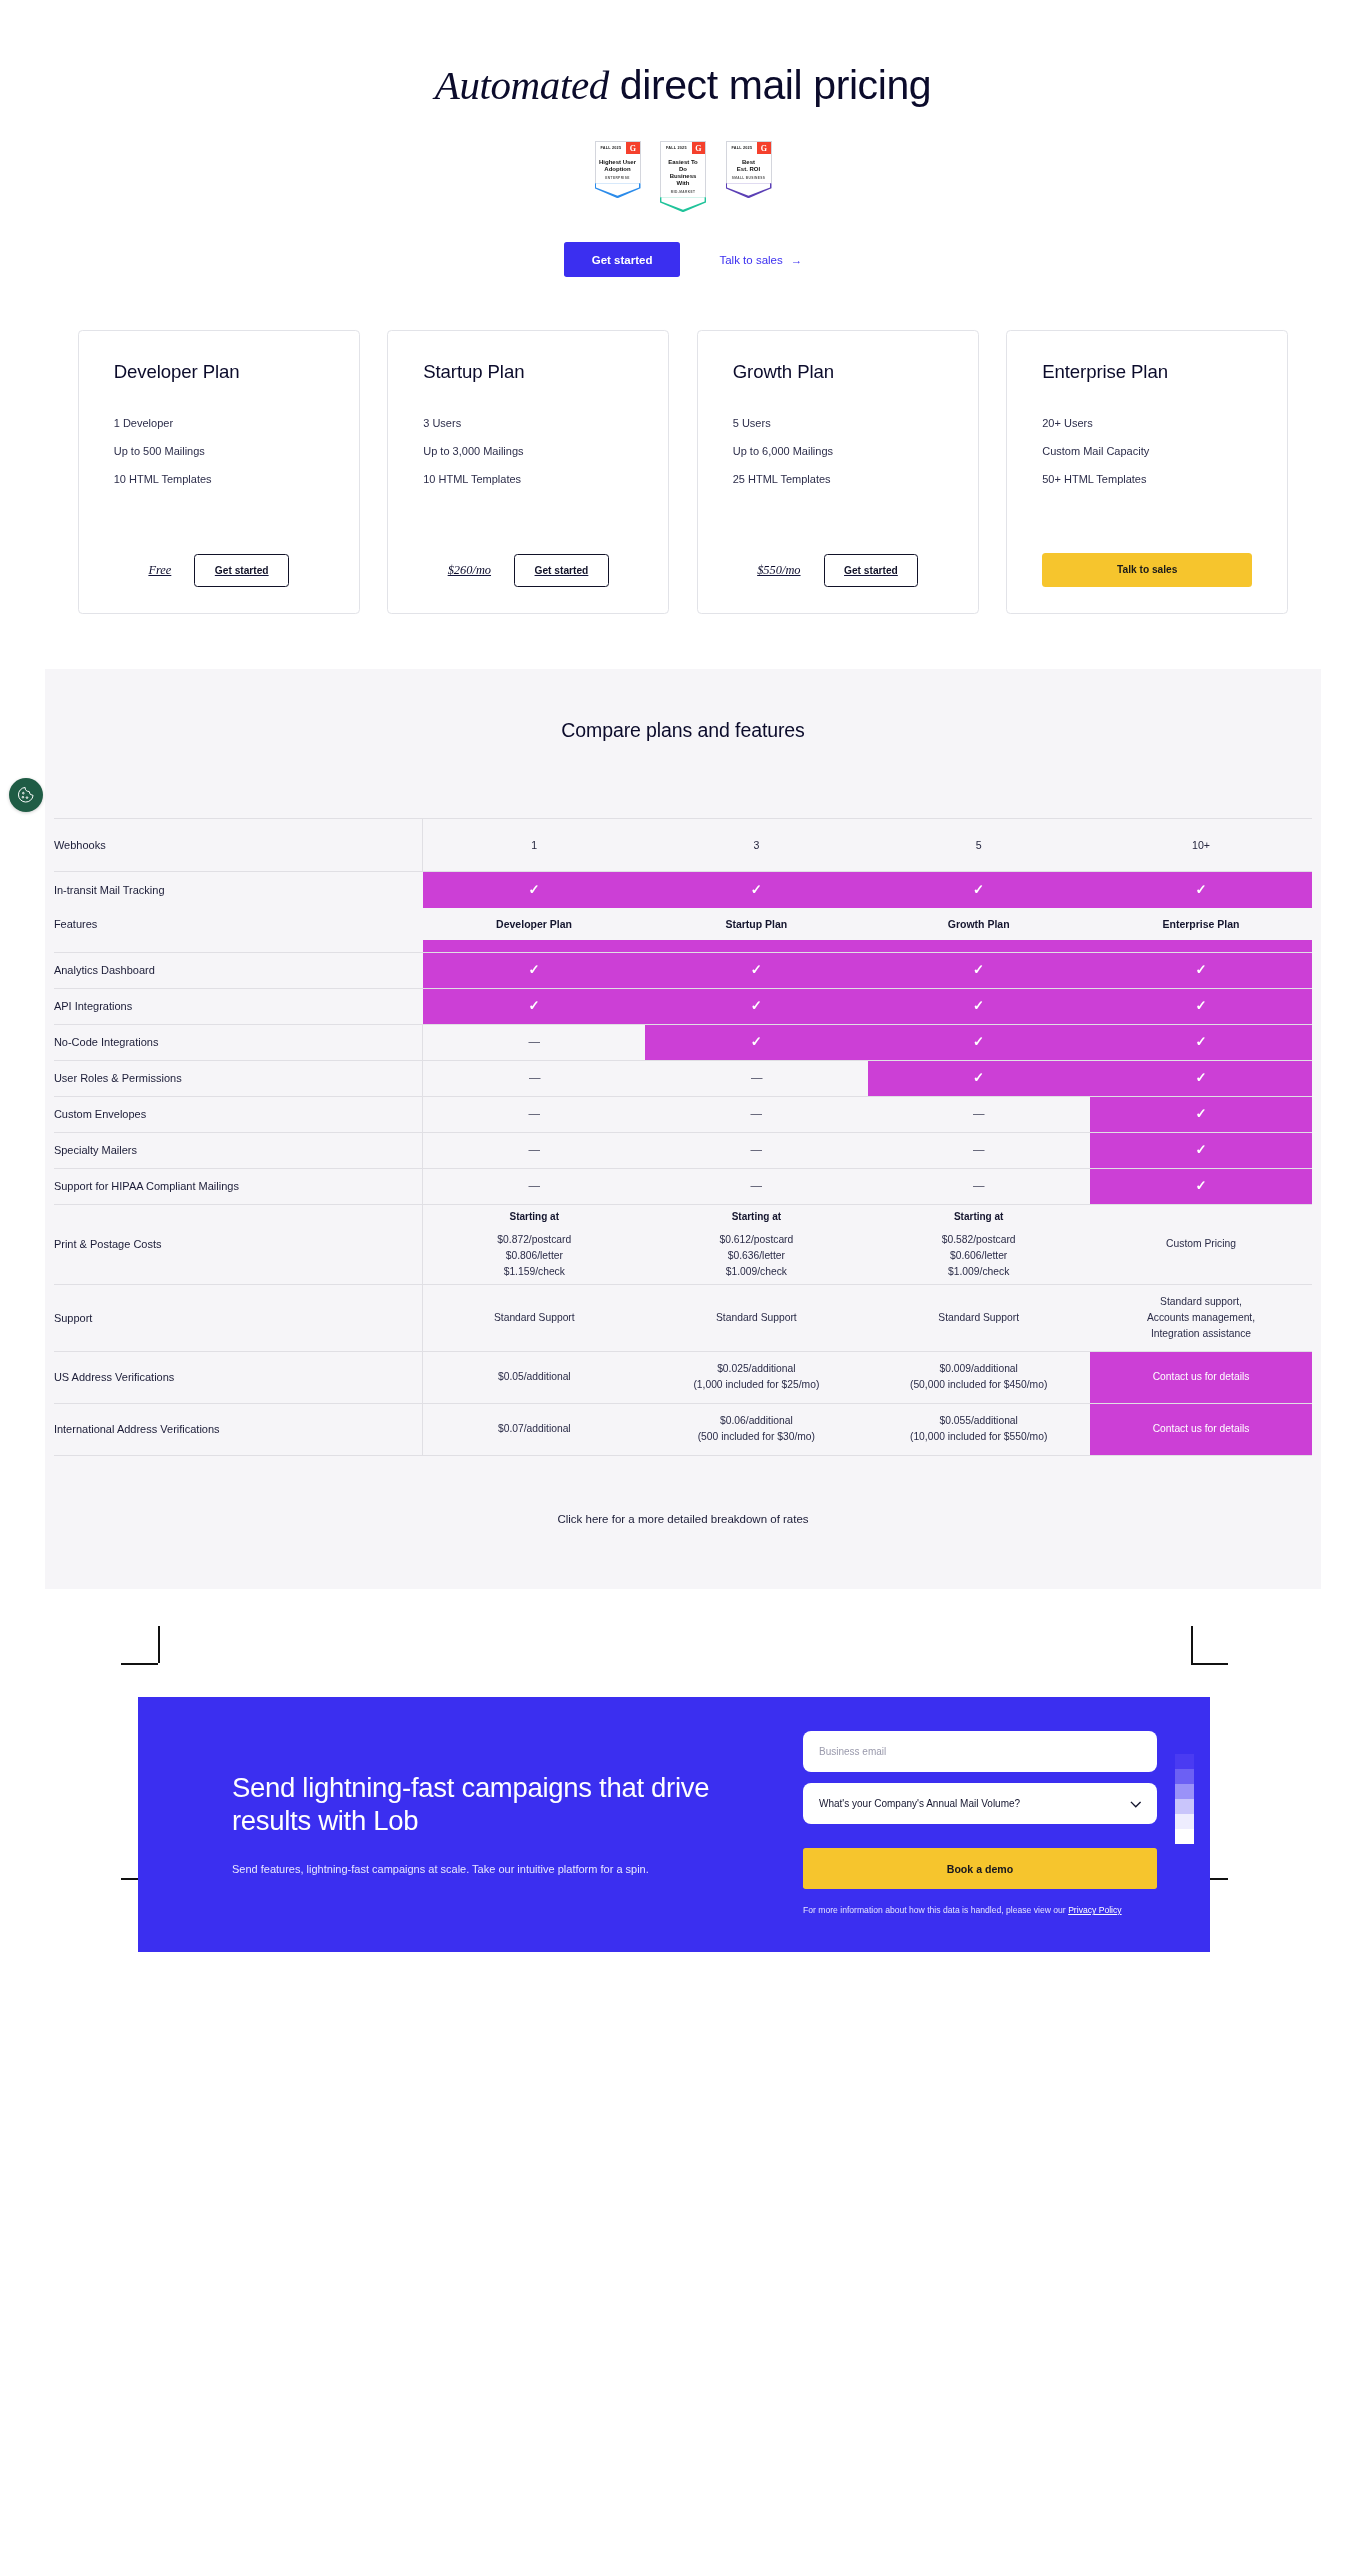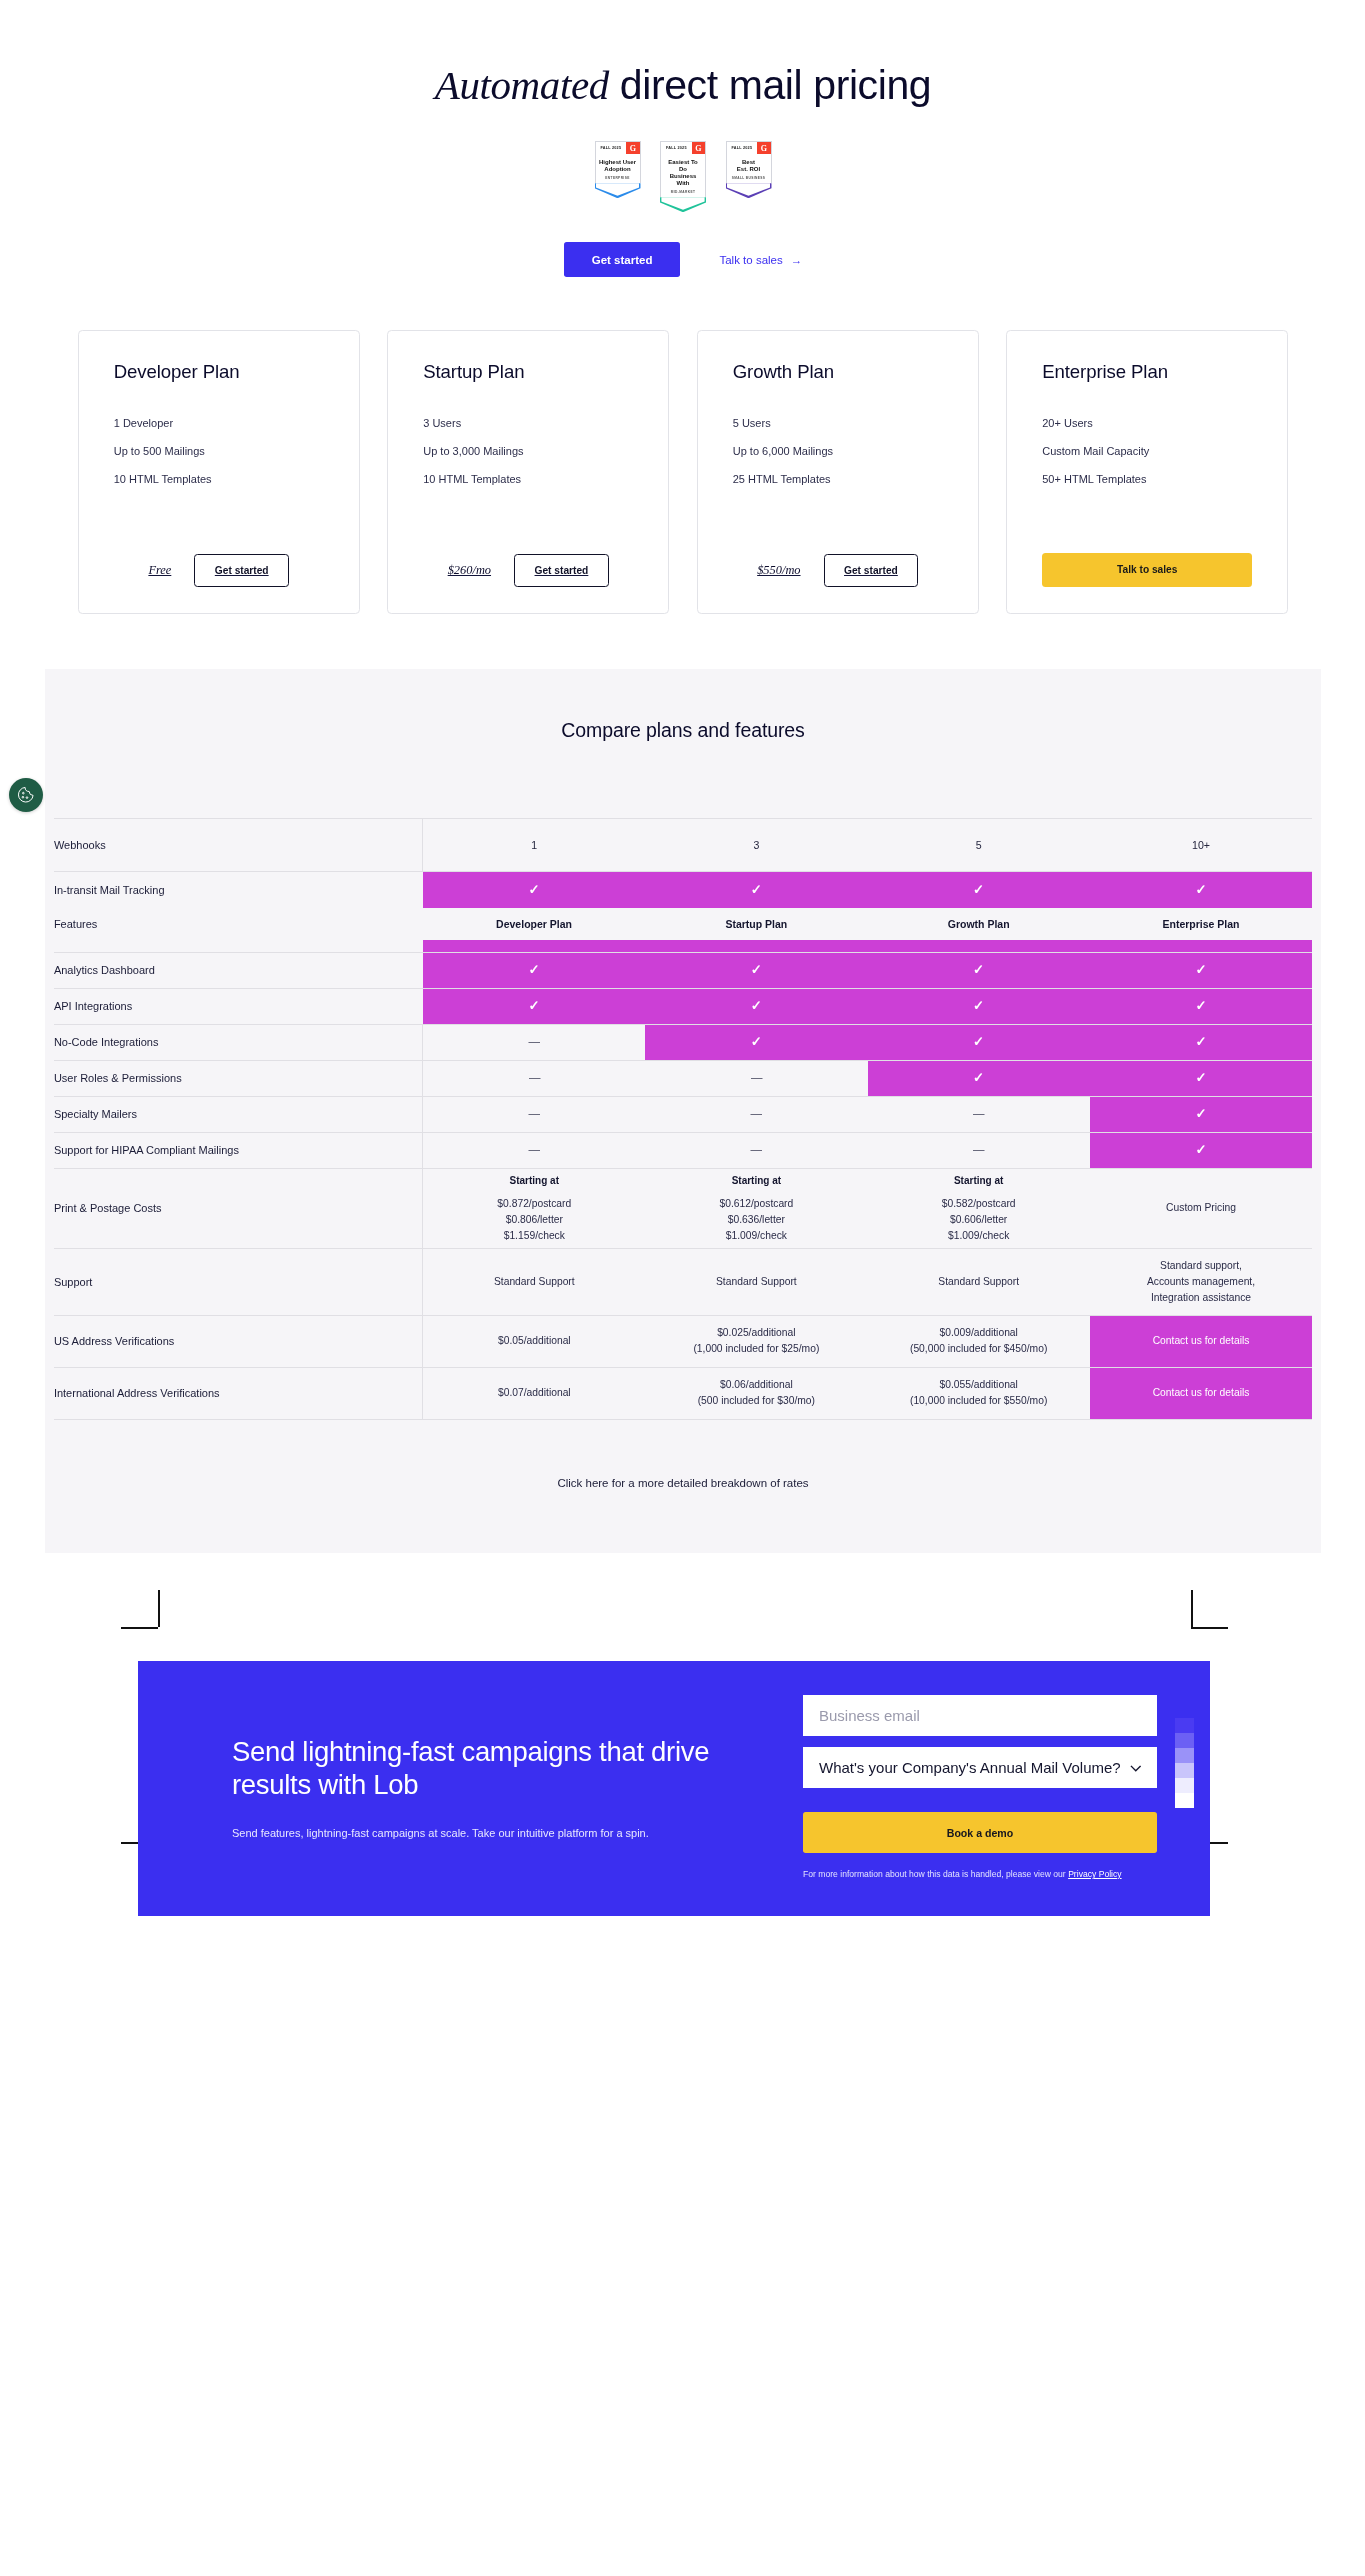--- a/index.html
+++ b/index.html
@@ -150,22 +150,22 @@
     background:#3b2ff0; display:flex; align-items:center; gap:0;
     padding: 34px 53px 34px 94px;
   }
   .cta-left { width:496px; }
   .cta-left h2 {
     color:#fff; font-size:27.5px; font-weight:400; line-height:1.22; letter-spacing:-0.3px;
   }
   .cta-left p { color:#e9e8ff; font-size:11px; line-height:1.5; margin-top:23px; }
   .cta-right { width:354px; margin-left:auto; }
   .field {
-    width:100%; height:41px; background:#fff; border:none; border-radius:0;
-    padding:0 16px; font-size:15px; color:#14152e; font-family:"Liberation Sans", sans-serif;
+    width:100%; height:41px; background:#fff; border:none; border-radius:8px;
+    padding:0 16px; font-size:10px; color:#14152e; font-family:"Liberation Sans", sans-serif;
     display:flex; align-items:center;
   }
   .field.ph { color:#9a9aac; }
   .select {
     margin-top:11.5px; justify-content:space-between; cursor:pointer;
   }
   .chev { font-size:10.6px; color:#14152e; }
   .btn-demo {
     margin-top:24px; width:100%; height:41px; background:#f6c52d; border:none; border-radius:2.7px;
     font-size:10.6px; font-weight:700; color:#17171f; cursor:pointer; font-family:"Liberation Sans", sans-serif;
@@ -370,20 +370,27 @@
     </tr>
 
     <tr class="row h-40">
       <td class="lbl">User Roles &amp; Permissions</td>
       <td class="cel vline"><span class="dash wide">—</span></td>
       <td class="cel"><span class="dash wide">—</span></td>
       <td class="cel on"><span class="chk">✓</span></td>
       <td class="cel on"><span class="chk">✓</span></td>
     </tr>
 
+    <tr class="row h-40">
+      <td class="lbl">Custom Envelopes</td>
+      <td class="cel vline"><span class="dash">—</span></td>
+      <td class="cel"><span class="dash">—</span></td>
+      <td class="cel"><span class="dash">—</span></td>
+      <td class="cel on"><span class="chk">✓</span></td>
+    </tr>
 
     <tr class="row h-40">
       <td class="lbl">Specialty Mailers</td>
       <td class="cel vline"><span class="dash">—</span></td>
       <td class="cel"><span class="dash">—</span></td>
       <td class="cel"><span class="dash">—</span></td>
       <td class="cel on"><span class="chk">✓</span></td>
     </tr>
 
     <tr class="row h-40">

